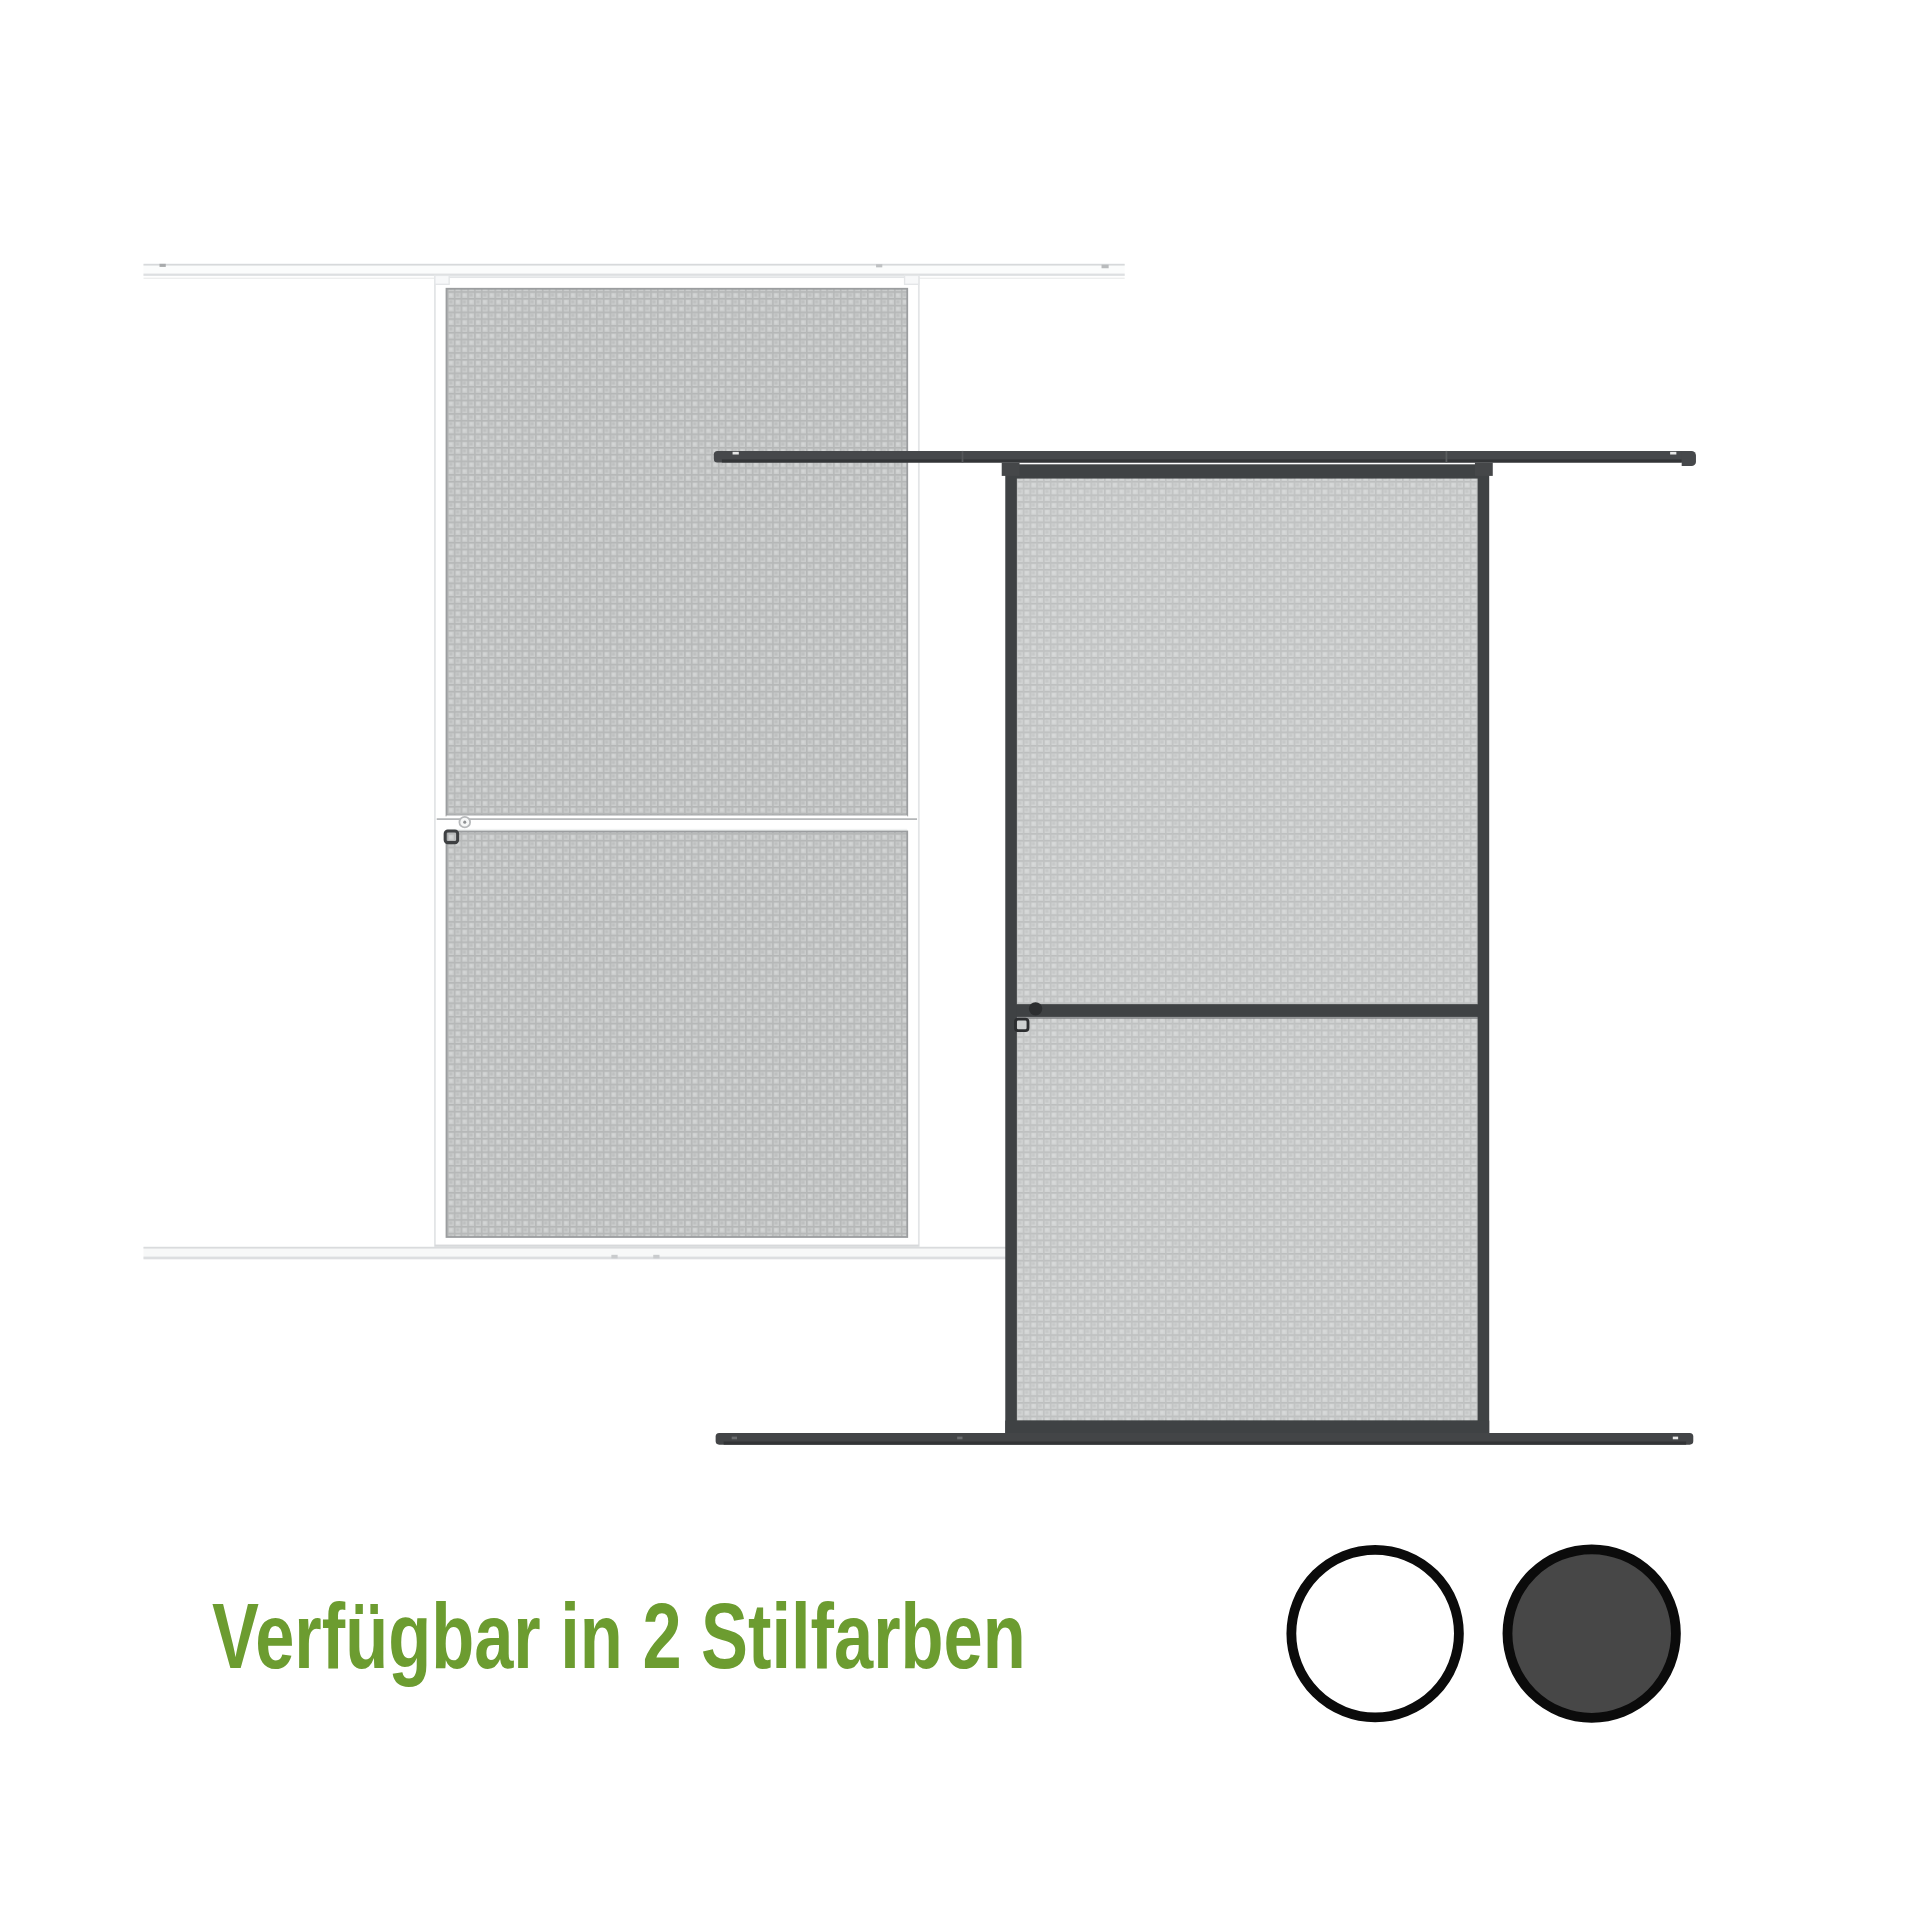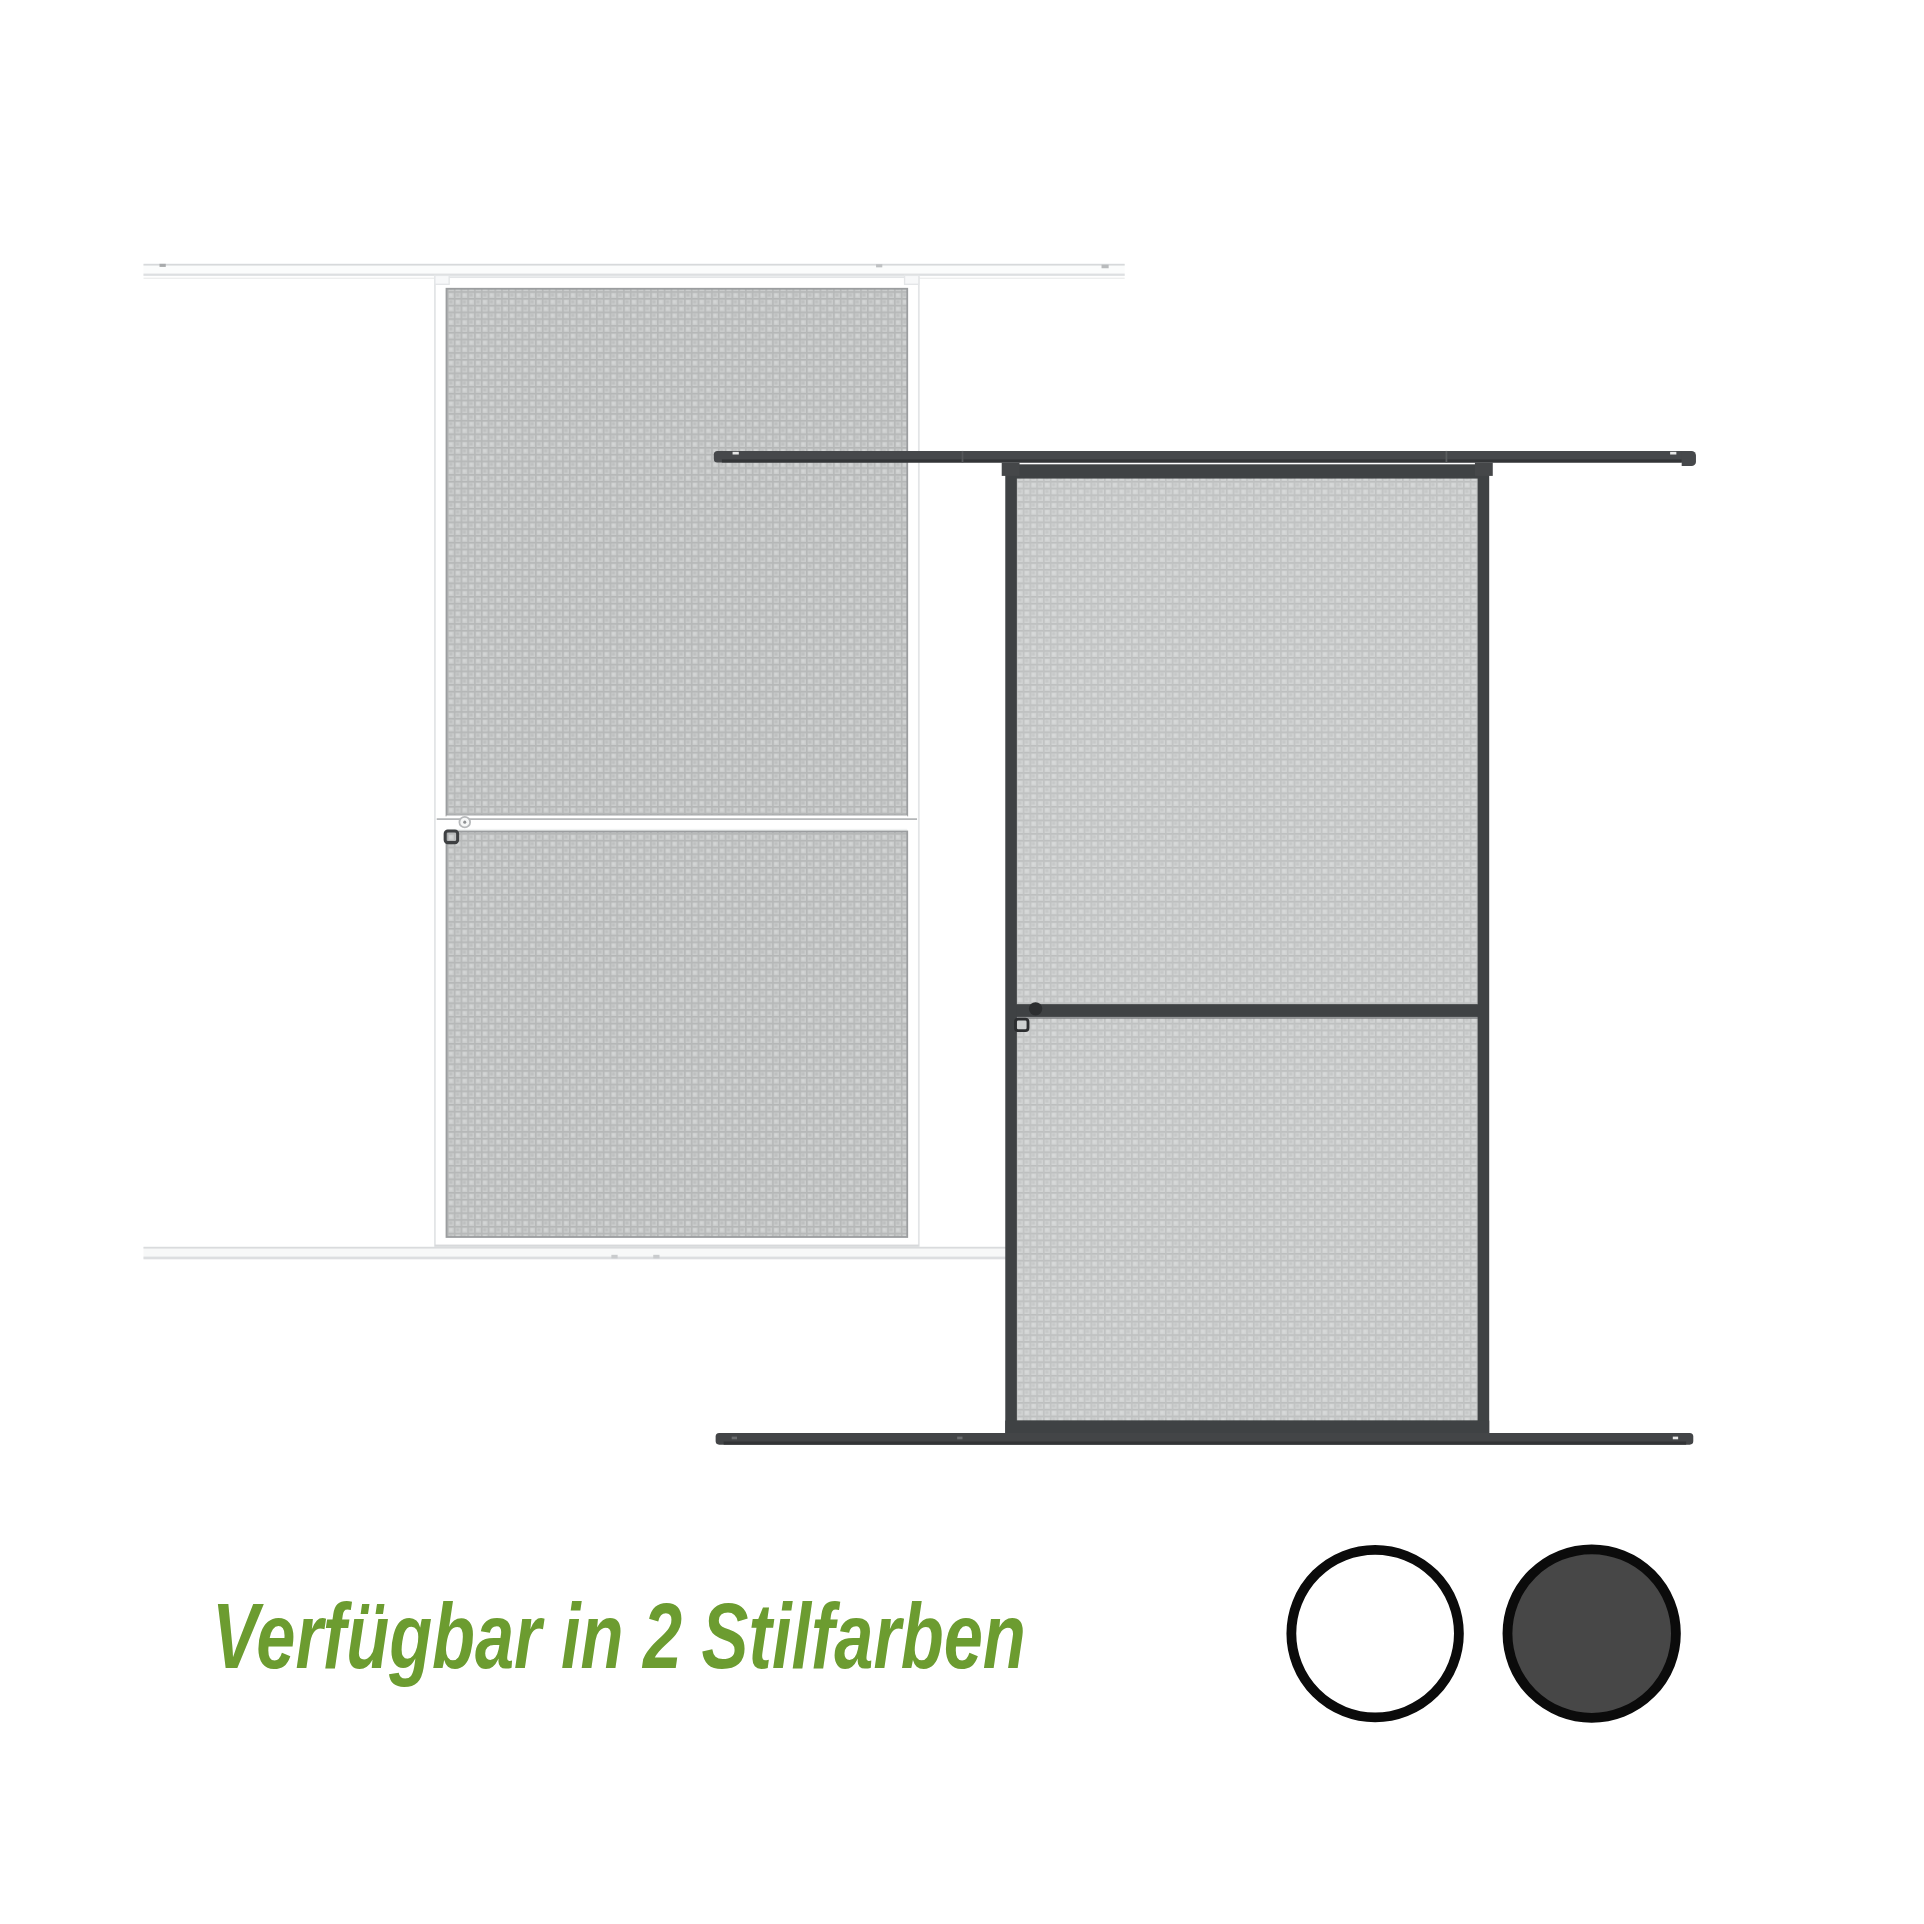--- a/index.html
+++ b/index.html
@@ -1,17 +1,17 @@
 <!DOCTYPE html>
 <html style="font-size:14.3px"><head>
 <meta charset="utf-8">
 <style>
   html,body{margin:0;padding:0;background:#ffffff;}
   .canvas{position:relative;width:1925px;height:1925px;background:#ffffff;overflow:hidden;
-          font-family:"Liberation Sans", sans-serif;font-style:italic;}
+          font-family:"Liberation Sans", sans-serif;}
 </style>
 </head>
 <body>
 <div class="canvas">
 <svg width="1925" height="1925" viewBox="0 0 2160 2160">
 <defs>
   <pattern id="meshW" width="15.2" height="15.2" patternUnits="userSpaceOnUse">
     <rect x="0" y="0" width="15.2" height="15.2" fill="#cbcdcd"></rect>
     <rect x="0" y="0" width="15.2" height="1.8" fill="#b4b6b6"></rect>
     <rect x="0" y="7.6" width="15.2" height="1.8" fill="#b4b6b6"></rect>

